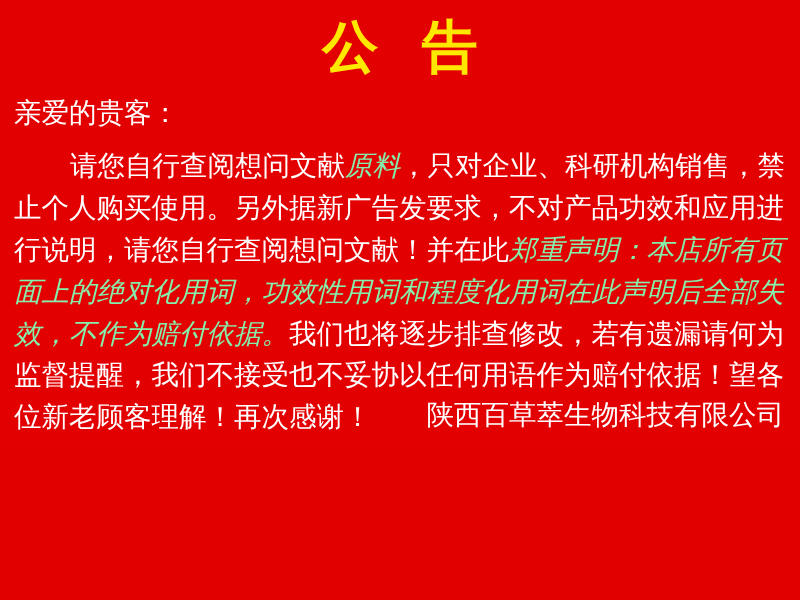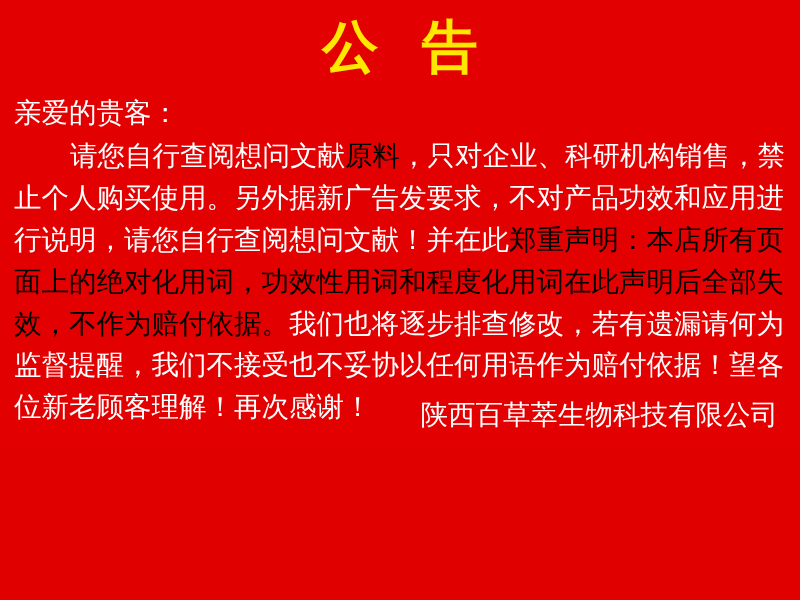--- a/index.html
+++ b/index.html
@@ -33,32 +33,33 @@
   .body-text {
     color: #ffffff;
     font-size: 27.5px;
     line-height: 1.52;
     padding: 14px 14px 0 14px;
     letter-spacing: 0px;
     font-weight: normal;
   }
   .salutation {
     display: block;
-    margin-bottom: 2px;
+    margin-bottom: 12px;
   }
   .para {
     display: block;
     text-indent: 56px;
   }
   .hl {
-    color: #000000;
+    color: #86efac;
+    font-style: italic;
   }
   .signature {
     position: absolute;
-    right: 22px;
+    right: 16px;
     bottom: 14px;
     color: #ffffff;
     font-size: 27.5px;
     line-height: 1.3;
   }
 </style>
 </head>
 <body>
 
 <div class="notice">

